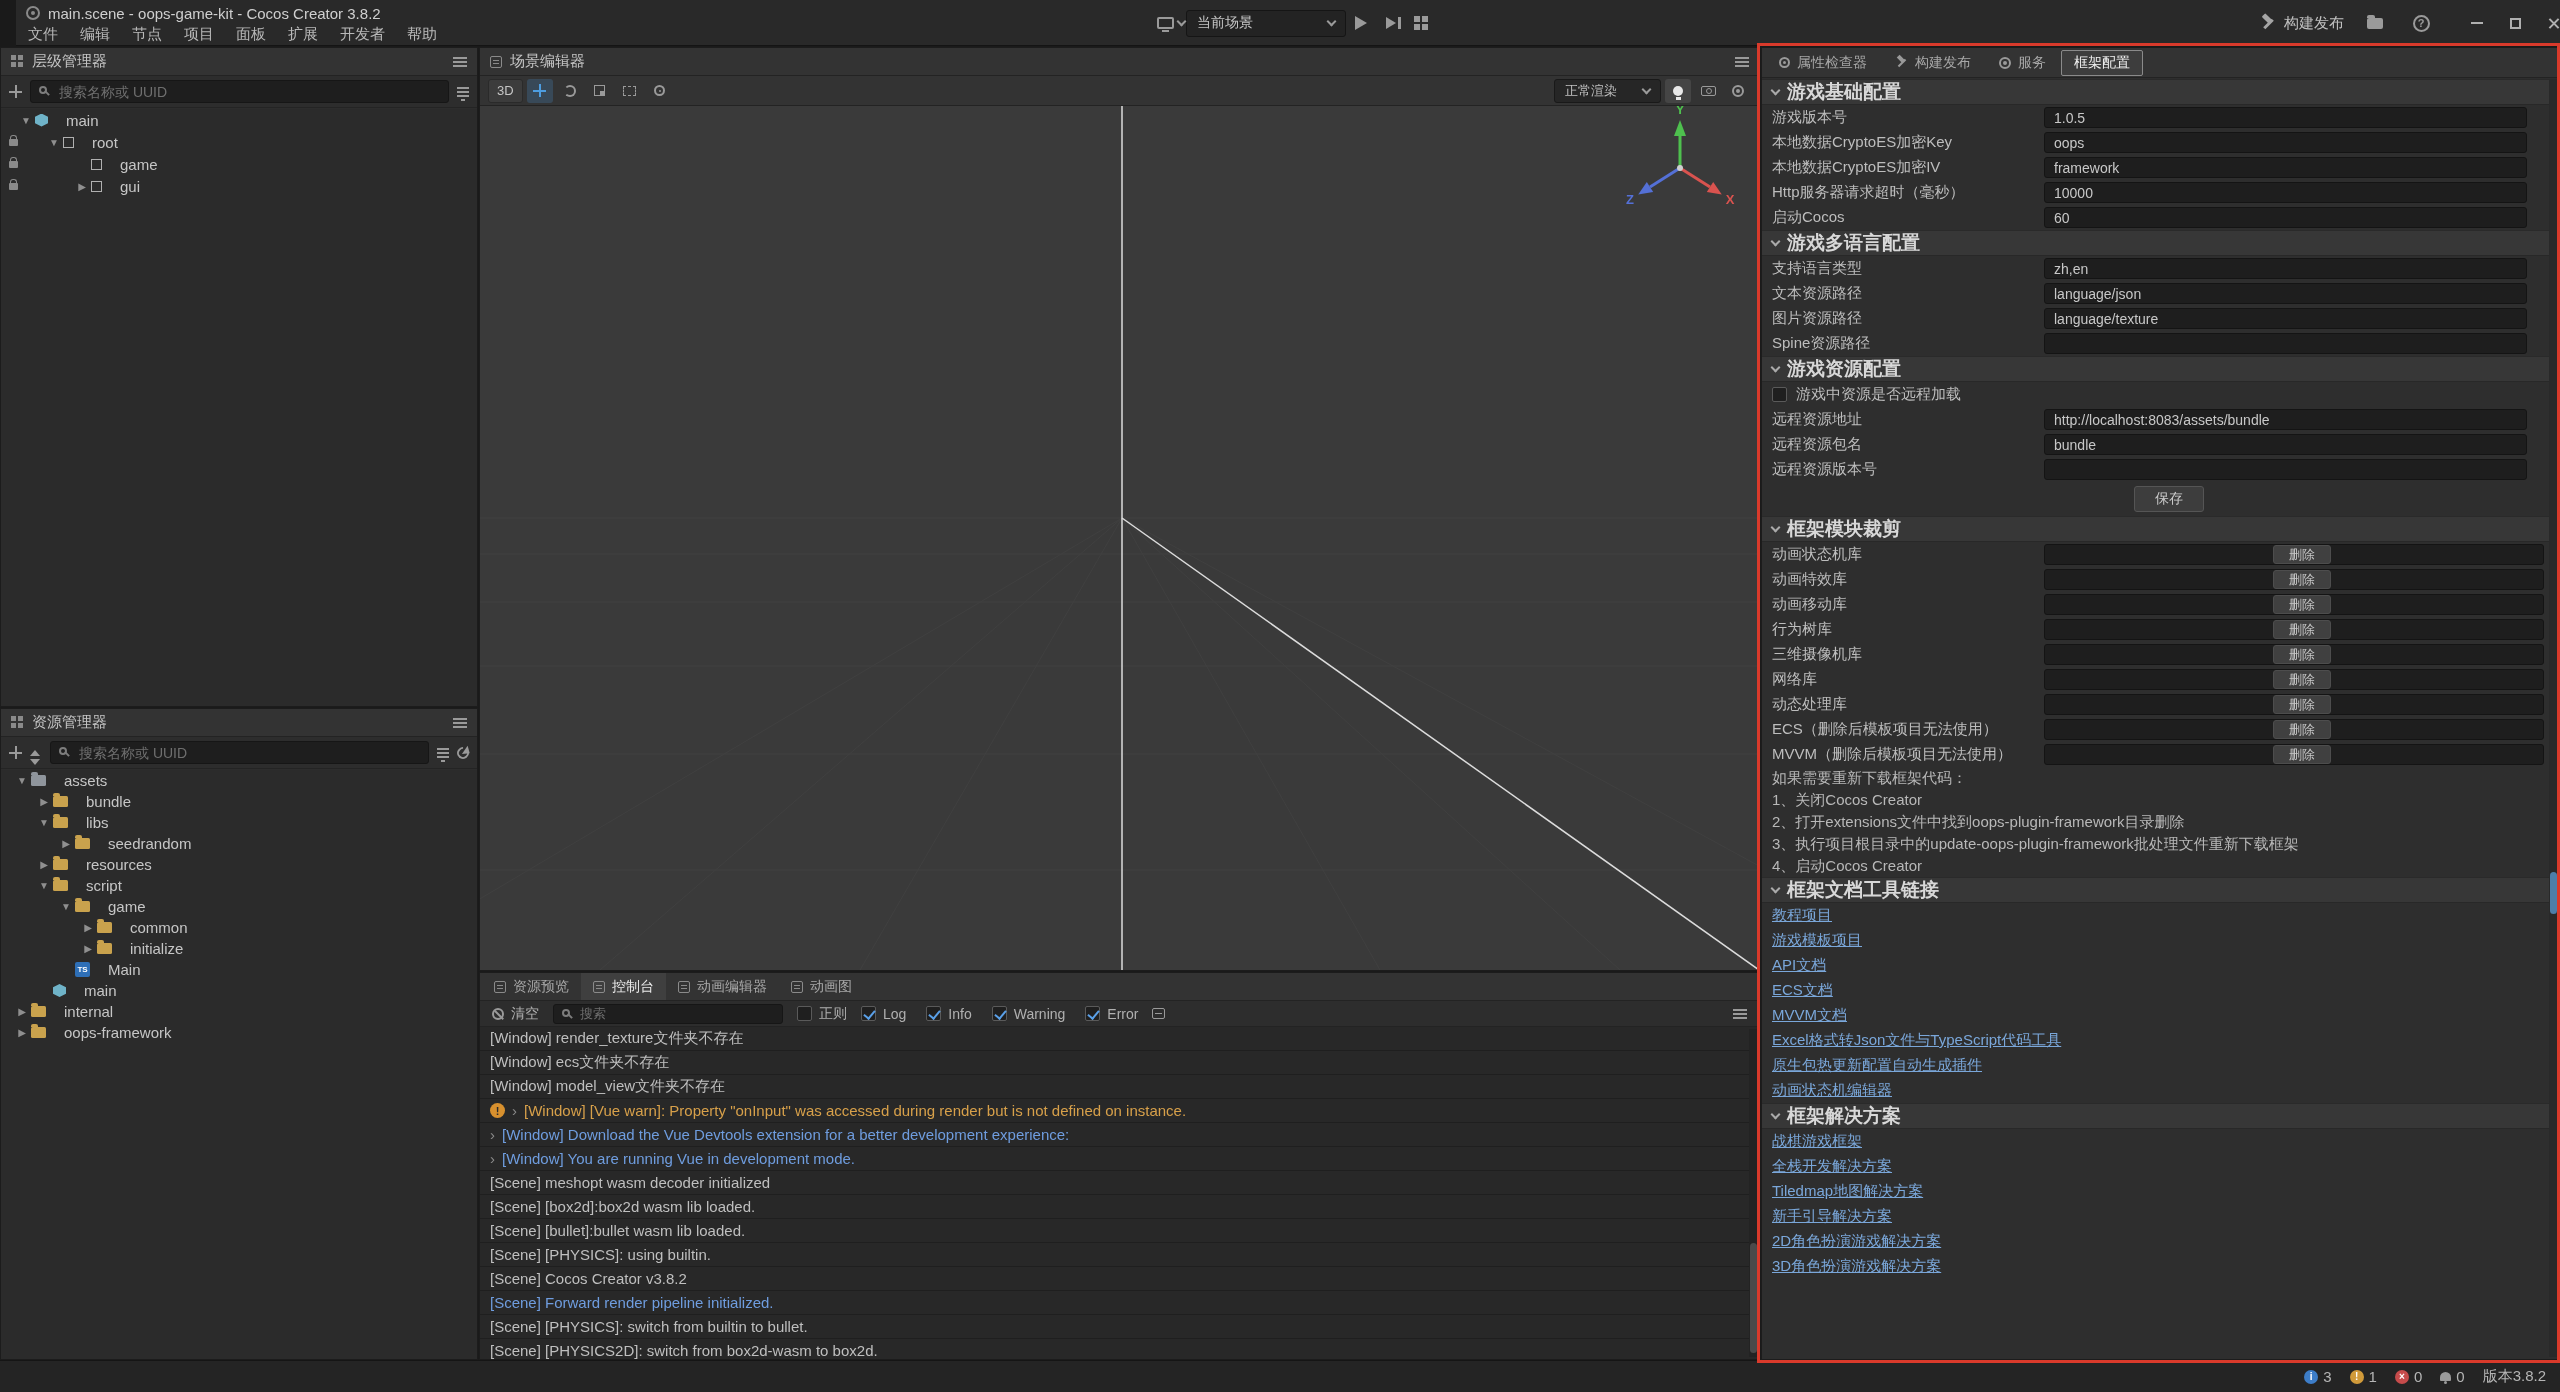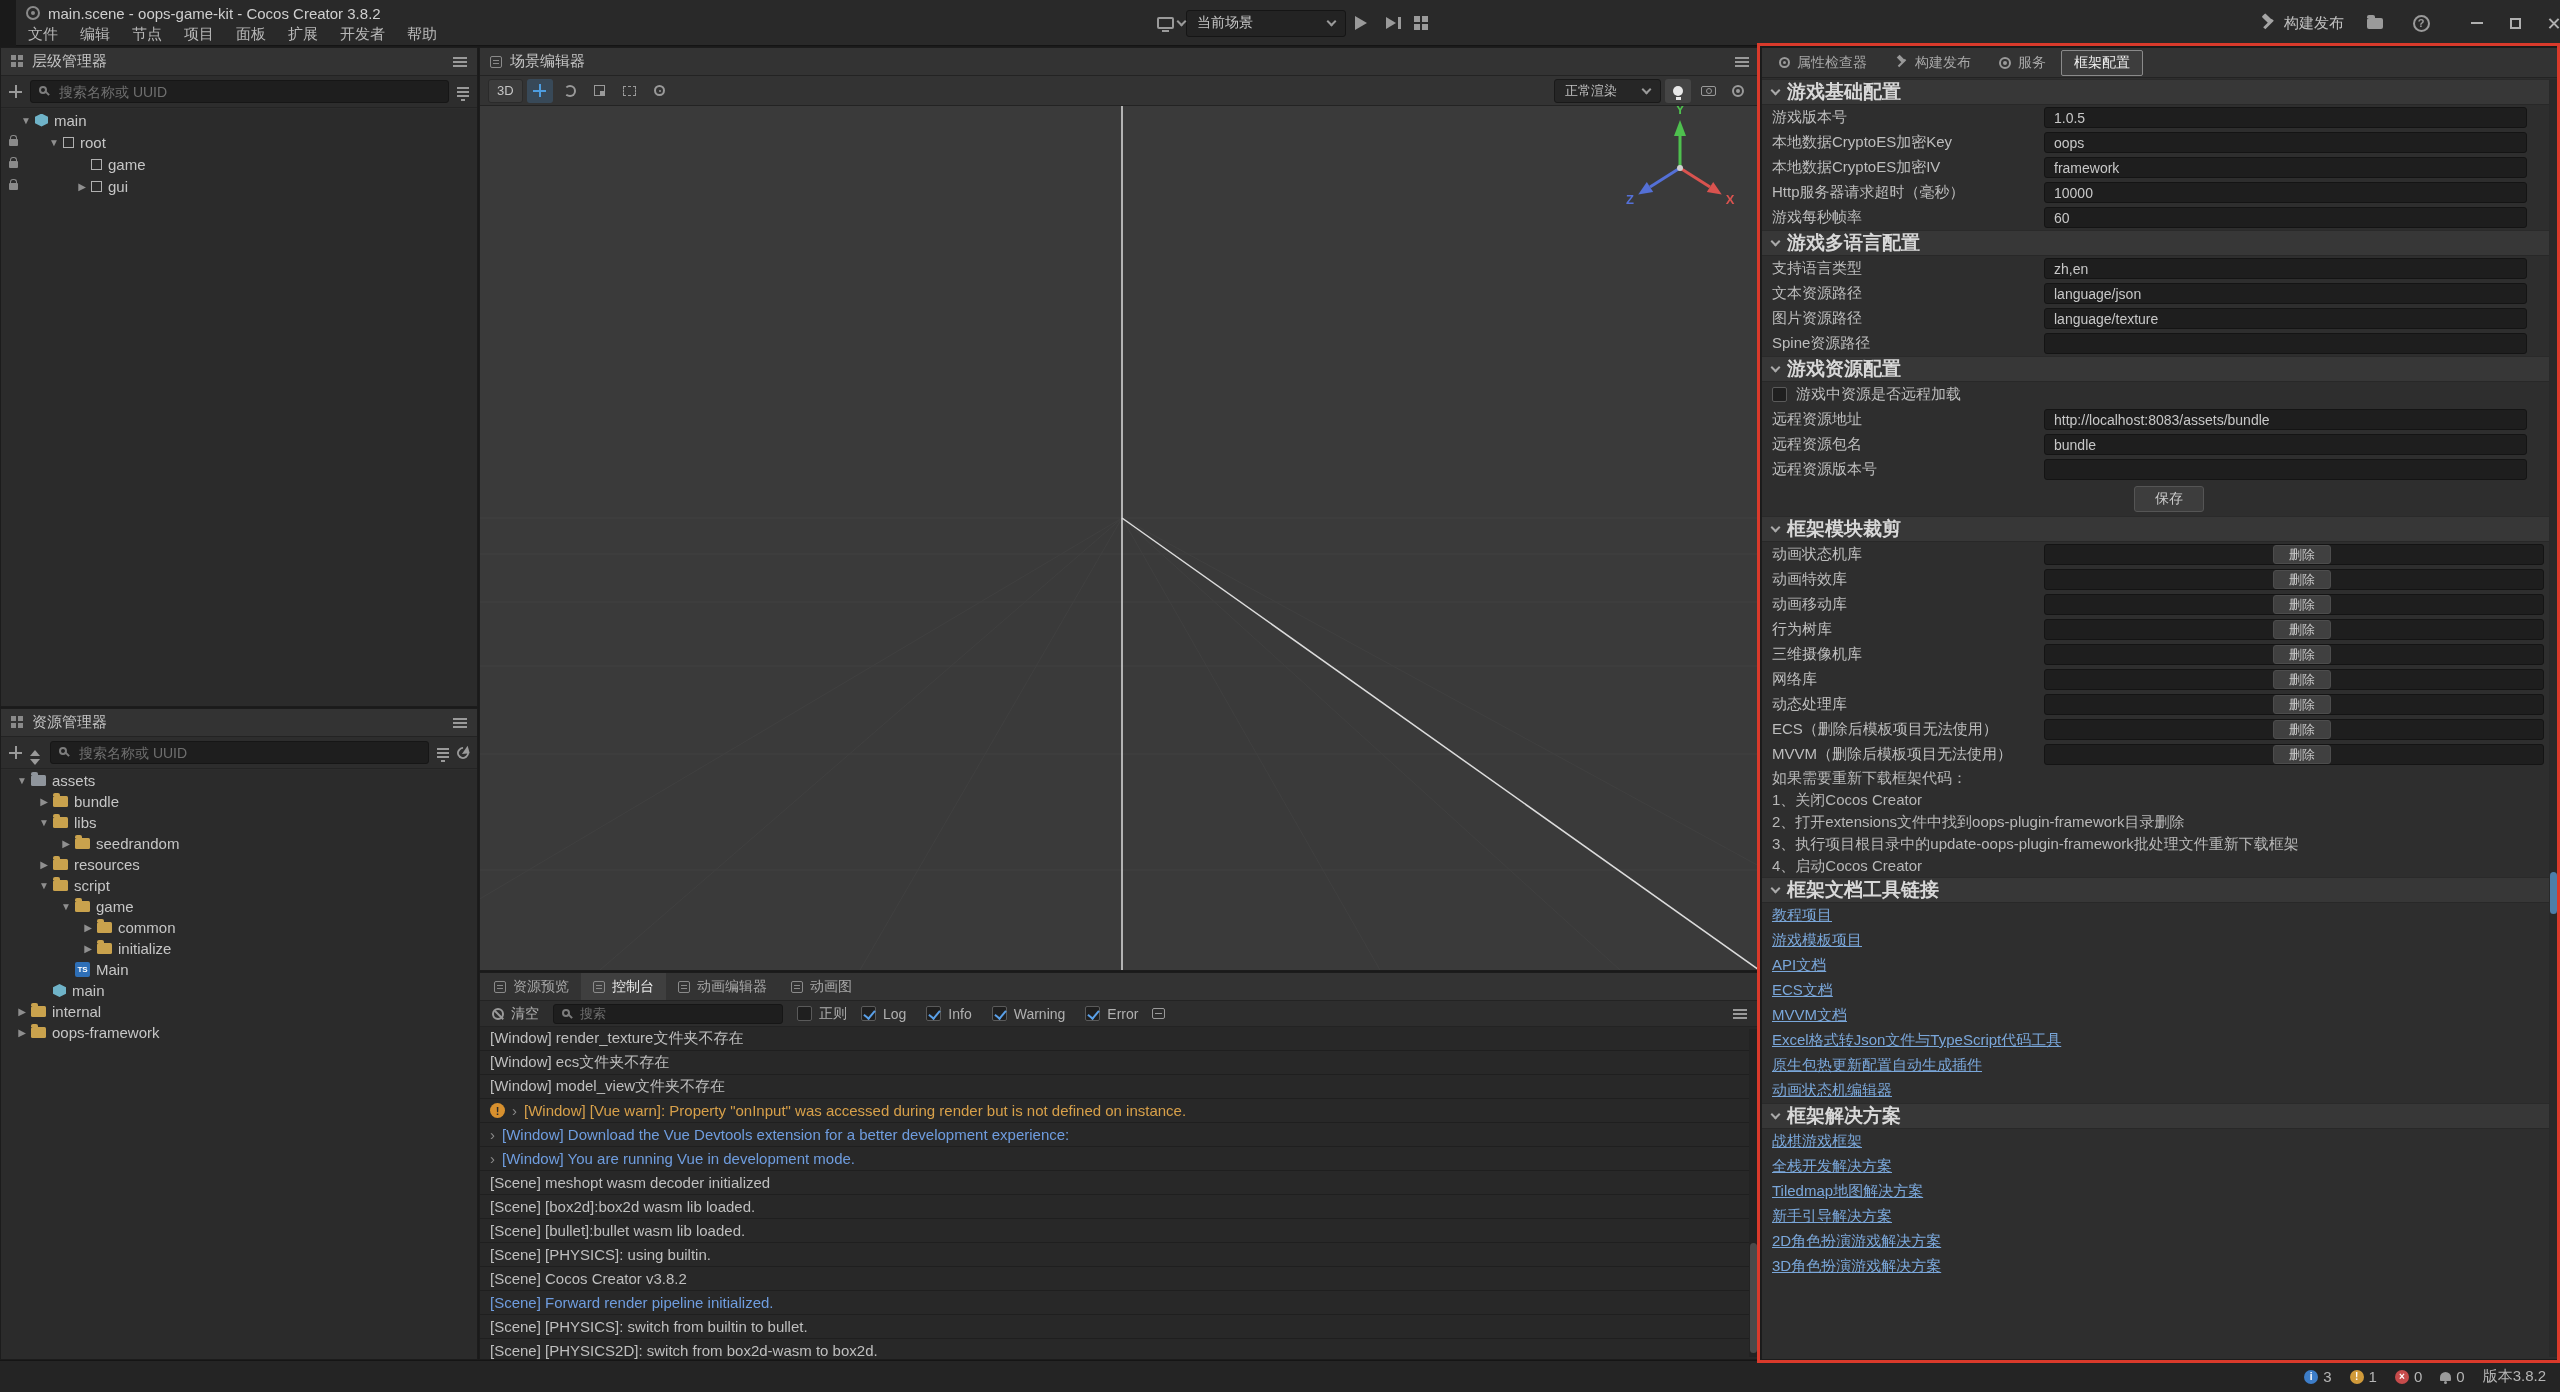--- a/index.html
+++ b/index.html
@@ -77,21 +77,21 @@
 
   
   #hierarchy{left:0;top:47px;width:478px;height:660px;}
   #assets{left:0;top:708px;width:478px;height:652px;}
   .tree{position:absolute;left:0;right:0;bottom:0;background:#2b2b2b;overflow:hidden;}
   #hier-tree{top:61px;}
   #assets-tree{top:61px;}
   .tree-row{position:relative;display:flex;align-items:center;height:22px;cursor:default;}
   #assets-tree .tree-row{height:21px;}
   .tree-arrow{width:18px;flex:none;display:flex;justify-content:center;font-size:10px;color:#8f8f8f;}
-  .tree-label{font-size:15px;color:#c6c6c6;margin-left:6px;white-space:nowrap;}
+  .tree-label{font-size:15px;color:#c6c6c6;margin-left:18px;white-space:nowrap;}
   .cube-icon{width:11px;height:11px;border:1.5px solid #b0b0b0;flex:none;}
   .scene-glyph{width:13px;height:13px;flex:none;background:#6fb3c8;
                clip-path:polygon(50% 0,100% 25%,100% 75%,50% 100%,0 75%,0 25%);}
   .folder-glyph{width:15px;height:11px;background:#c9a24d;border-radius:1.5px;position:relative;flex:none;}
   .folder-glyph::before{content:"";position:absolute;top:-3px;left:0;width:7px;height:3px;background:#c9a24d;border-radius:2px 2px 0 0;}
   .folder-glyph.root{background:#8f959c;}
   .folder-glyph.root::before{background:#8f959c;}
   .ts-glyph{width:15px;height:15px;background:#2e6fb7;border-radius:2px;flex:none;display:flex;align-items:center;justify-content:center;}
   .ts-glyph::after{content:"TS";font-size:8px;font-weight:bold;color:#fff;}
   .lock-glyph{position:absolute;left:8px;top:8px;width:9px;height:7px;background:#8a8a8a;border-radius:1px;}
@@ -631,21 +631,21 @@
           </div>
           <div class="prop-row">
             <div class="prop-label">本地数据CryptoES加密IV</div>
             <input class="prop-input" readonly="" title="本地数据CryptoES加密IV" value="framework" style="">
           </div>
           <div class="prop-row">
             <div class="prop-label">Http服务器请求超时（毫秒）</div>
             <input class="prop-input" readonly="" title="Http服务器请求超时（毫秒）" value="10000" style="">
           </div>
           <div class="prop-row">
-            <div class="prop-label">游戏每秒帧率</div>
+            <div class="prop-label">启动Cocos</div>
             <input class="prop-input" readonly="" title="游戏每秒帧率" value="60" style="">
           </div>
         </section>
         <section class="insp-section">
           <div class="sec-header">
             <span class="sec-chevron"></span>
             <span class="sec-title">游戏多语言配置</span>
           </div>
           <div class="prop-row">
             <div class="prop-label">支持语言类型</div>

